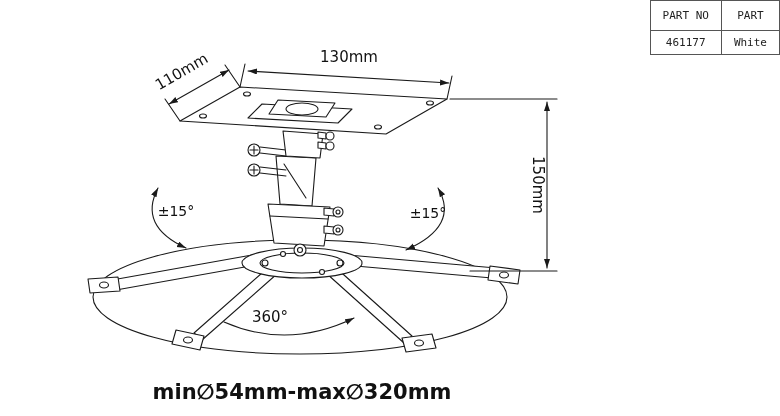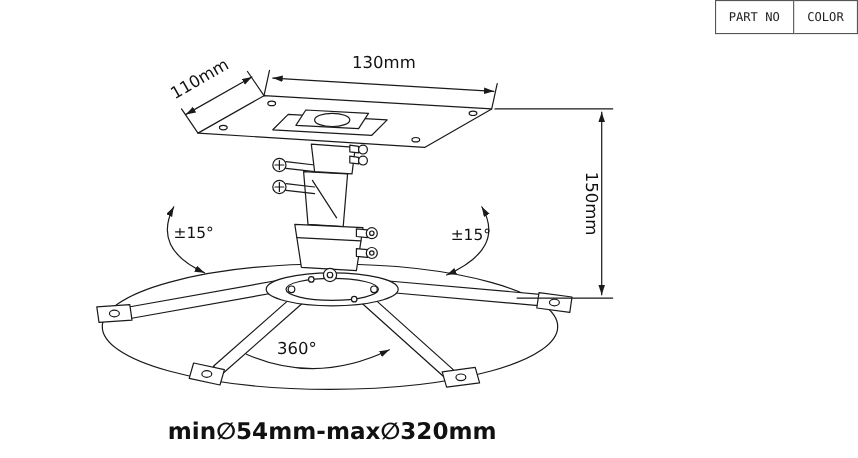--- a/index.html
+++ b/index.html
@@ -136,18 +136,22 @@
     <text class="ang" x="176" y="216" text-anchor="middle">±15°</text>
     <text class="ang" x="428" y="218" text-anchor="middle">±15°</text>
     <text class="dim" x="270" y="322" text-anchor="middle">360°</text>
     <text class="big" x="302" y="399" text-anchor="middle">min∅54mm-max∅320mm</text>
   </svg>
 
   <table class="parts">
     <tbody>
         <tr>
       <th>PART NO</th>
-      <th>COLOR</th>
+      <th>PART</th>
+    </tr>
+    <tr>
+      <td>461177</td>
+      <td>White</td>
     </tr>
   </tbody>
     </table>
 
 </div>
 
 </body></html>

